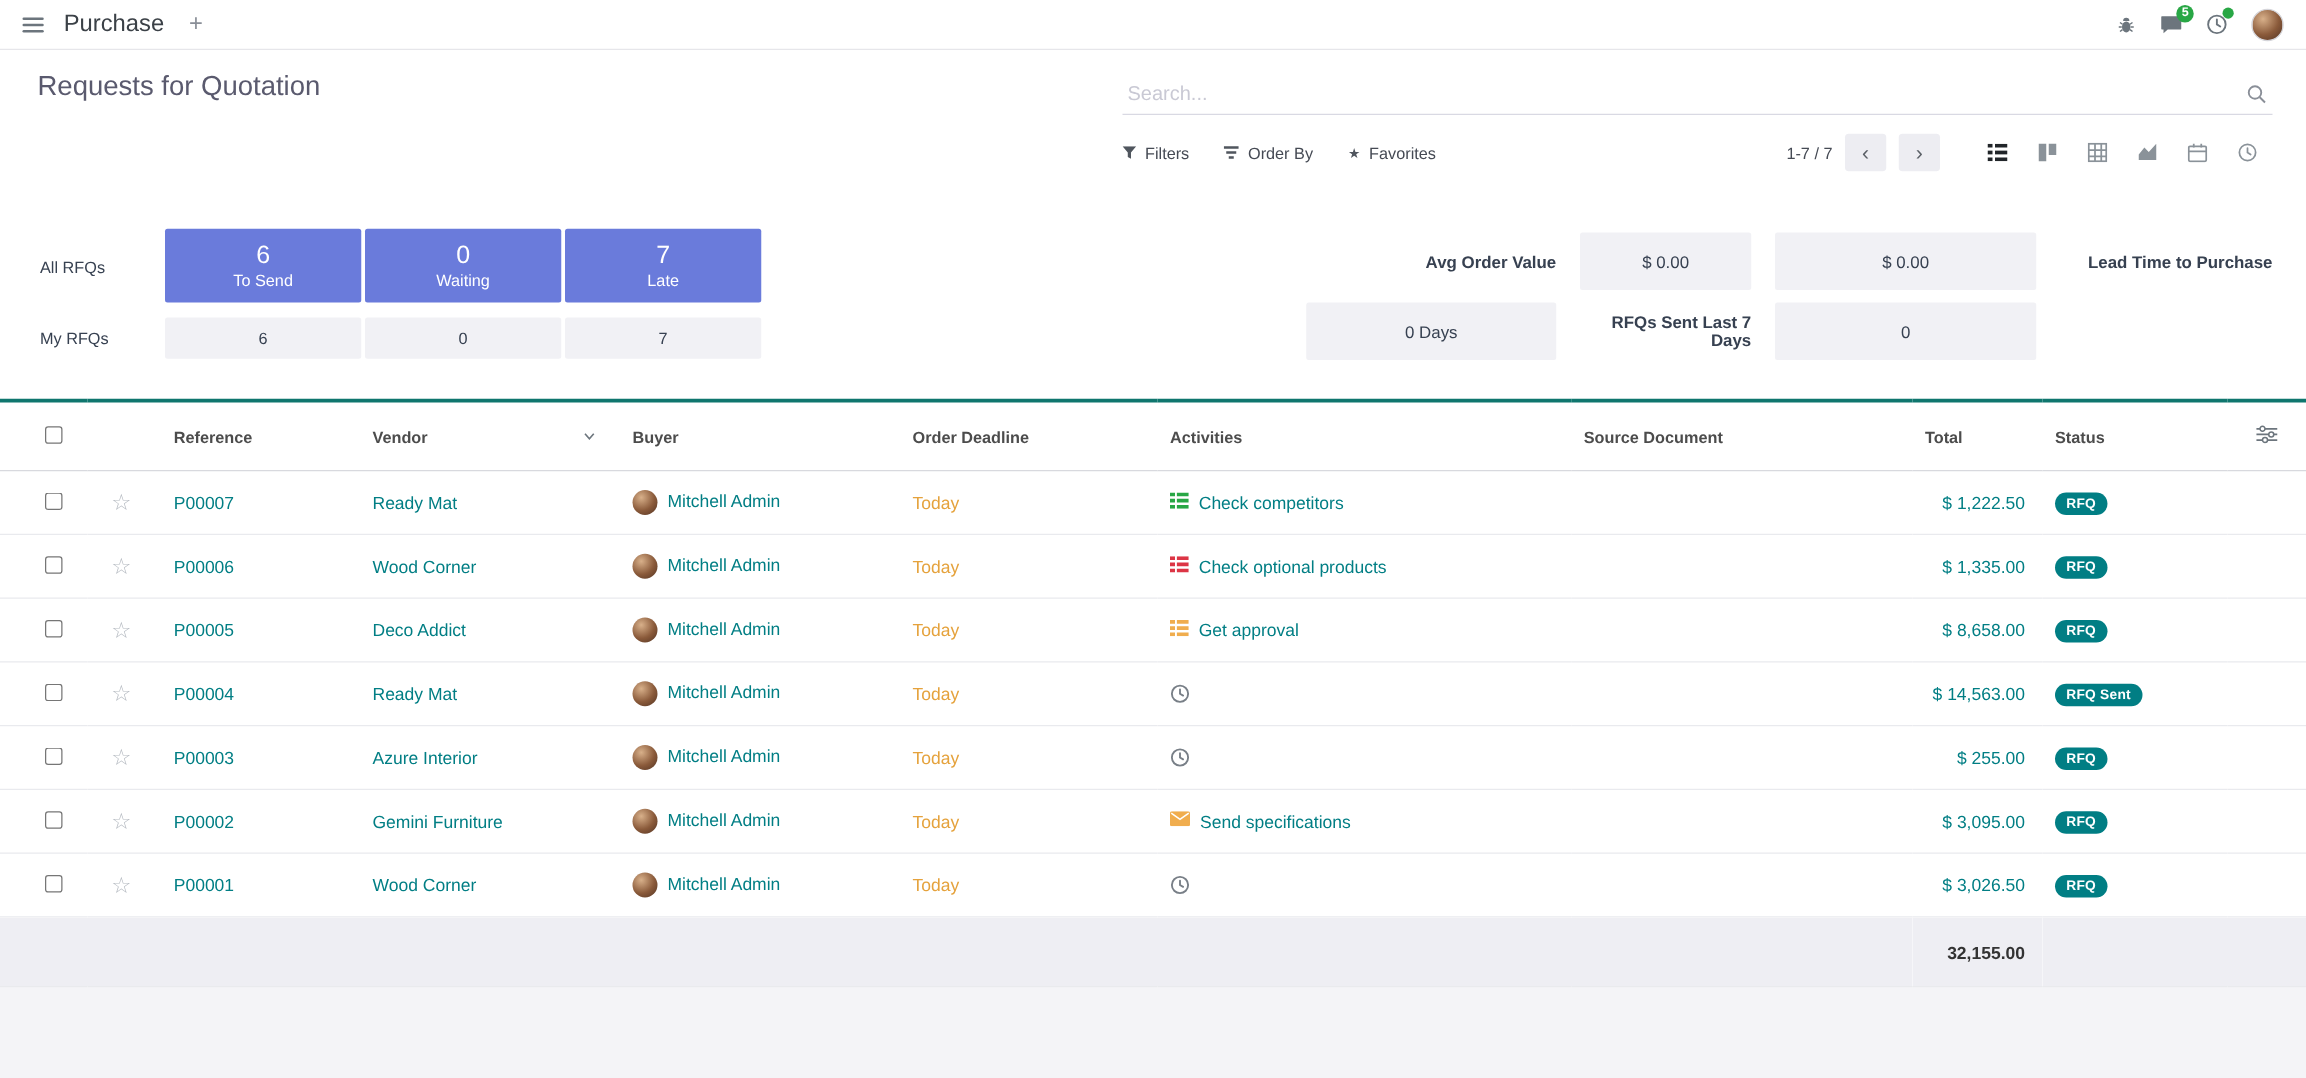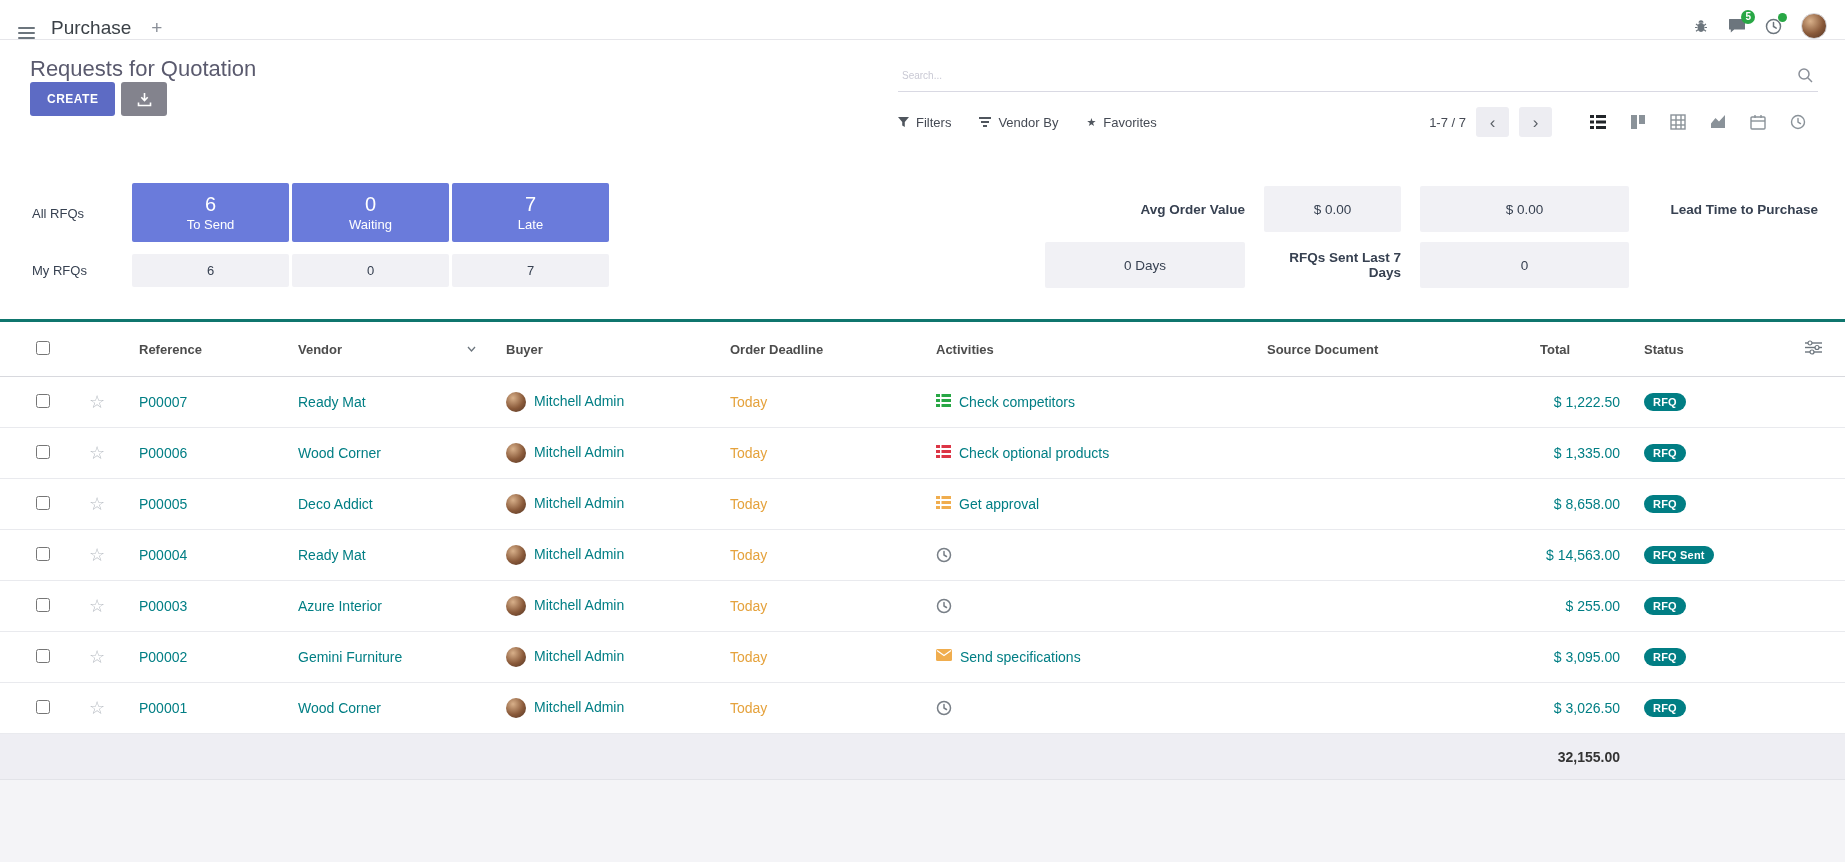--- a/index.html
+++ b/index.html
@@ -9,21 +9,21 @@
     background: #ffffff;
     color: #4c4c4c;
     display: flex;
     flex-direction: column;
   }
   a { text-decoration: none; cursor: pointer; }
 
   
   .navbar {
     height: 40px; flex: 0 0 40px;
-    display: flex; align-items: flex-end;
+    display: flex; align-items: center;
     padding: 0 18px;
     background: #fff;
     border-bottom: 1px solid #e6e6ea;
   }
   .hamburger { display: flex; flex-direction: column; gap: 3px; margin-right: 16px; cursor: pointer; }
   .hamburger span { width: 17px; height: 2px; background: #6c757d; border-radius: 1px; }
   .app-name { font-size: 19px; color: #3b4147; margin-right: 20px; cursor: pointer; }
   .nav-plus { font-size: 19px; color: #8a8f98; cursor: pointer; }
   .nav-right { margin-left: auto; display: flex; align-items: center; gap: 19px; }
   .nav-icon { position: relative; cursor: pointer; display: flex; align-items: center; }
@@ -59,21 +59,21 @@
     background: #83838d; border: none; border-radius: 3px;
     width: 46px; height: 34px; display: flex; align-items: center; justify-content: center;
     cursor: pointer;
   }
   .cp-right { flex: 1; }
   .search-box {
     display: flex; align-items: center; height: 32px; margin-top: 4px;
     border-bottom: 1px solid #d9d9e3; padding: 0 4px;
   }
   .search-input {
-    flex: 1; border: none; outline: none; font-size: 10px; color: #333;
+    flex: 1; border: none; outline: none; font-size: 16px; color: #333;
     font-family: inherit; background: transparent;
   }
   .search-input::placeholder { color: #c9c9d4; }
   .cp-tools { display: flex; align-items: center; margin-top: 15px; }
   .tool-btn {
     display: flex; align-items: center; gap: 7px; margin-right: 28px;
     font-size: 13px; color: #454a54; background: none; border: none;
     cursor: pointer; font-family: inherit;
   }
   .tool-star { font-size: 11px; color: #50565e; }
@@ -146,21 +146,21 @@
   }
   .col-deadline { color: var(--deadline-orange, #e5a23c); }
   .act-wrap { display: flex; align-items: flex-start; gap: 8px; }
   .badge {
     display: inline-block; background: var(--badge-teal, #017e84); color: #fff;
     font-size: 11px; font-weight: 700; padding: 3px 9px; border-radius: 11px;
     letter-spacing: .2px;
   }
   .rfq-table tfoot td {
     background: #eeeef3; border-top: 1px solid #d8d9de; border-bottom: 1px solid #e2e3e8;
-    height: 46px; font-size: 14px;
+    height: 56px; font-size: 14px;
   }
   .footer-total { font-weight: 700; color: #333; }
   .bottom-area { flex: 1; background: #f4f4f7; }
   input[type="checkbox"] { width: 14px; height: 14px; cursor: pointer; }
 </style>
 </head>
 <body>
 
 <header class="navbar">
   <div class="hamburger">
@@ -191,29 +191,20 @@
         </svg>
       <span class="nav-dot"></span>
     </div>
     <div class="nav-avatar"></div>
   </div>
 </header>
 
 <section class="control-panel">
   <div class="cp-left">
     <h1 class="page-title">Requests for Quotation</h1>
-    <div class="btn-row">
-      <button class="btn-primary">CREATE</button>
-      <button class="btn-export">
-        <svg width="15" height="15" viewBox="0 0 15 15">
-            <path d="M7.5 1v7M4.3 5.3l3.2 3.2 3.2-3.2" stroke="#fff" stroke-width="1.6" fill="none"></path>
-            <path d="M1.5 10.5v3h12v-3" stroke="#fff" stroke-width="1.6" fill="none"></path>
-          </svg>
-      </button>
-    </div>
   </div>
   <div class="cp-right">
     <div class="search-box">
       <input class="search-input" placeholder="Search..." style="">
       <span style="display:flex;">
         <svg width="17" height="17" viewBox="0 0 17 17">
             <circle cx="7" cy="7" r="5" fill="none" stroke="#8a8f98" stroke-width="1.5"></circle>
             <line x1="10.8" y1="10.8" x2="15" y2="15" stroke="#8a8f98" stroke-width="1.5"></line>
           </svg>
       </span>
@@ -224,21 +215,21 @@
             <path d="M0 0h12L7.4 5.4V11L4.6 9.4V5.4Z" fill="#50565e"></path>
           </svg>
         <span>Filters</span>
       </button>
       <button class="tool-btn">
         <svg width="12" height="12" viewBox="0 0 12 12">
             <rect y="1" width="12" height="2" fill="#50565e"></rect>
             <rect x="2" y="5" width="8" height="2" fill="#50565e"></rect>
             <rect x="4" y="9" width="4" height="2" fill="#50565e"></rect>
           </svg>
-        <span>Vendor By</span>
+        <span>Order By</span>
       </button>
       <button class="tool-btn">
         <span class="tool-star">★</span>
         <span>Favorites</span>
       </button>
       <div class="pager">
         <span class="pager-text">1-7 / 7</span>
         <button class="pager-btn">‹</button>
         <button class="pager-btn">›</button>
       </div>

